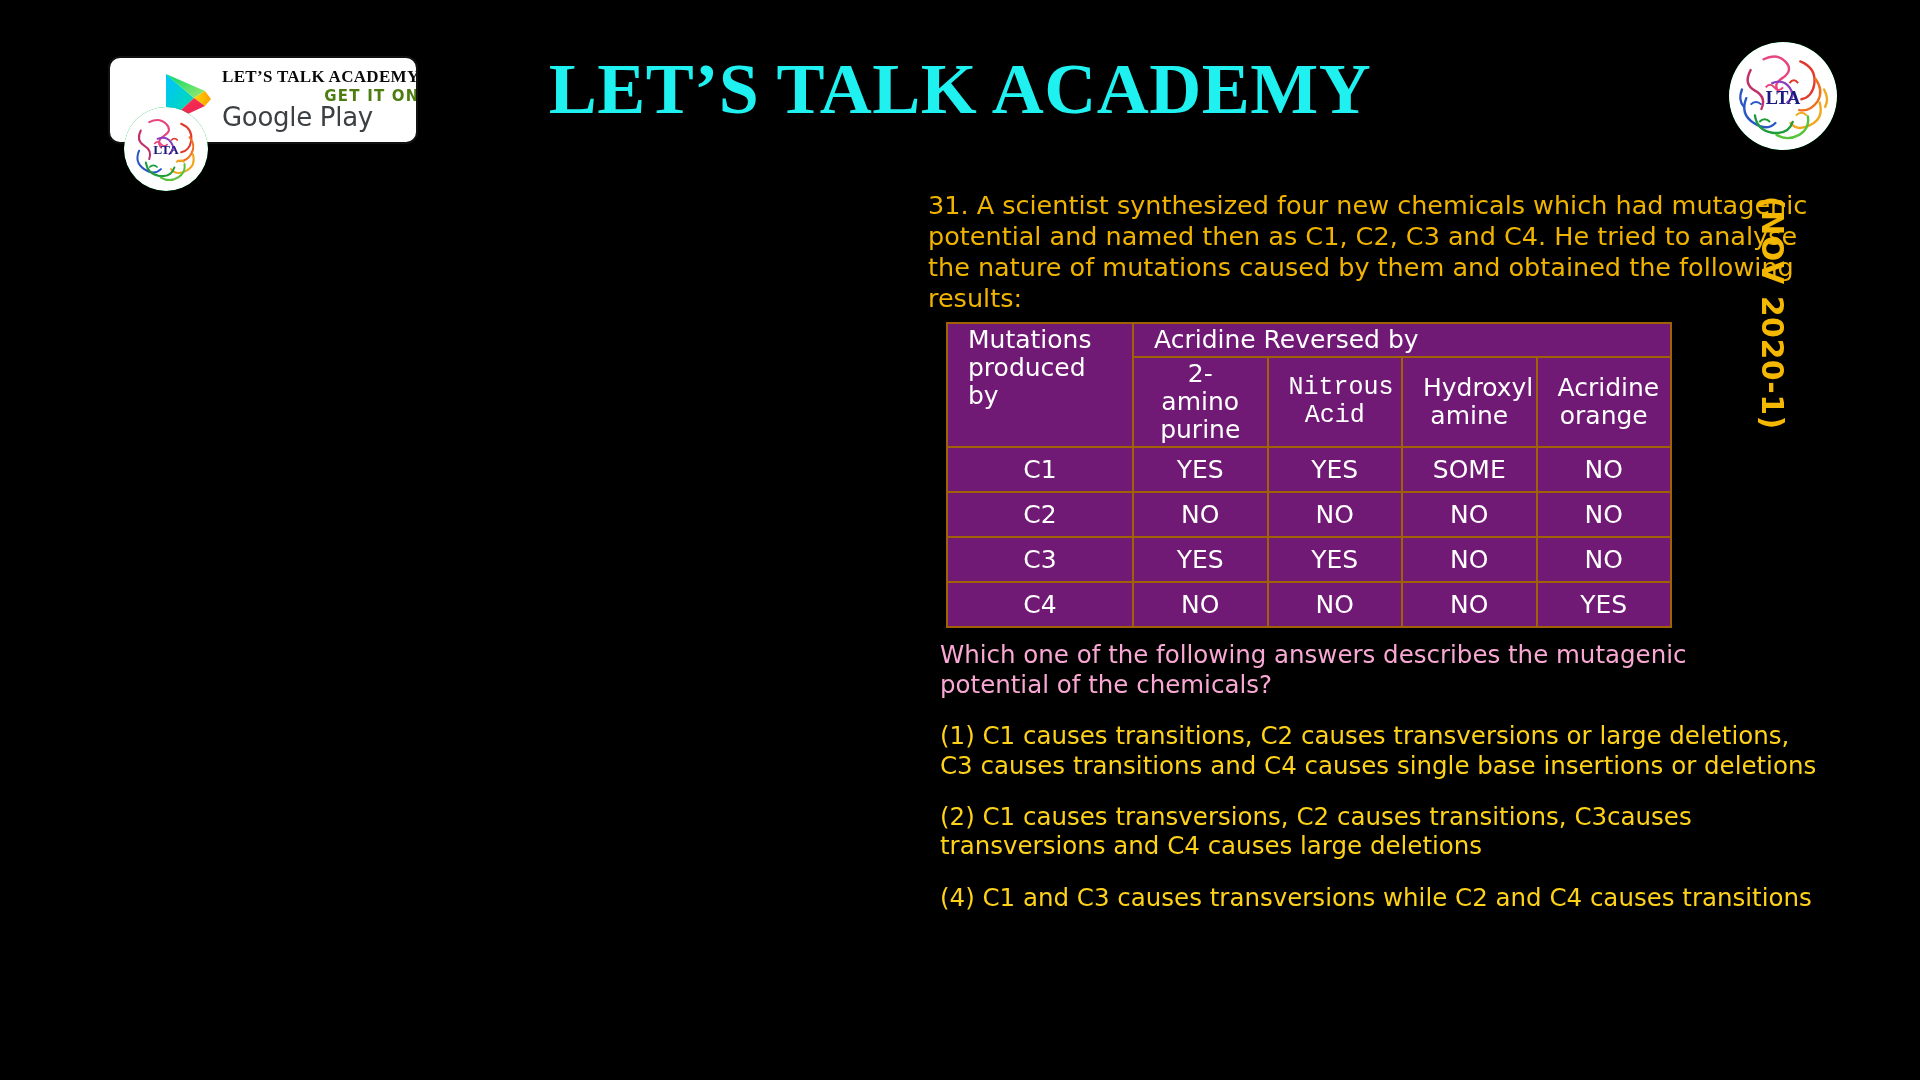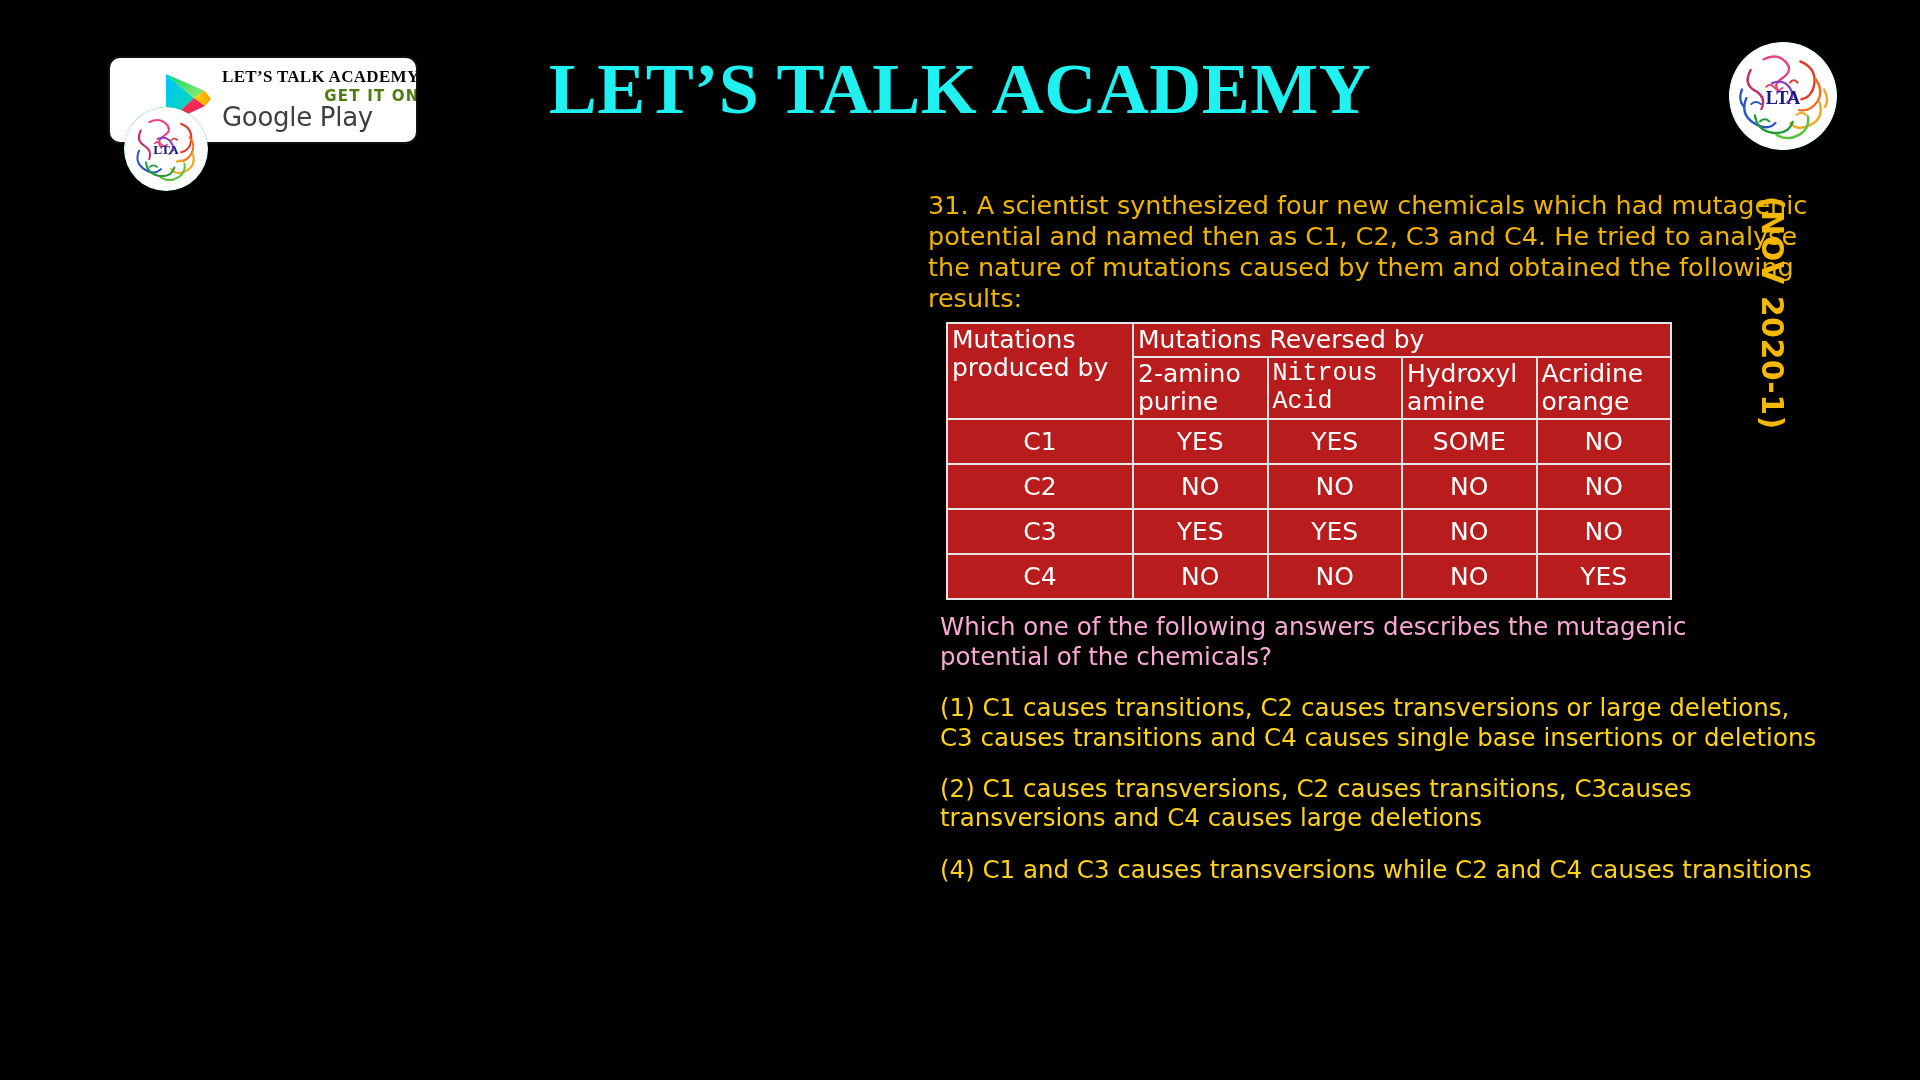--- a/index.html
+++ b/index.html
@@ -150,31 +150,31 @@
   
   #results-table {
     border-collapse: collapse;
     width: 726px;
     margin: 0 0 0 18px;
     color: #ffffff;
     font-family: "DejaVu Sans", "Liberation Sans", sans-serif;
     table-layout: fixed;
   }
   #results-table td, #results-table th {
-    border: 2px solid #e5e5e5;
+    border: 2px solid #a16207;
     color: #ffffff;
     font-weight: normal;
     font-size: 25px;
     line-height: 1.12;
-    padding: 2px 4px;
-    background: #b91c1c;
+    padding: 2px 20px;
+    background: #701a75;
   }
   .col-head-left   { width: 186px; text-align: left;   vertical-align: top; padding-left: 7px; }
   .col-head-span   { text-align: left; vertical-align: top; padding-left: 7px; }
-  .reagent-head    { vertical-align: middle; height: 62px; }
+  .reagent-head    { text-align: center; vertical-align: middle; height: 62px; }
   .rowlabel        { text-align: center; vertical-align: middle; height: 45px; }
   .cellval         { text-align: center; vertical-align: middle; height: 45px; }
   .w-amino { width: 135px; }
   .w-nitro { width: 122px; font-family: Liberation Mono, monospace; }
   .w-hydro { width: 140px; }
   .w-acrid { width: 143px; }
 
   
   #question-tail {
     margin: 12px 0 0 12px;
@@ -292,21 +292,21 @@
 <div id="session-label">(NOV 2020-1)</div>
 
 <div id="content">
 
   <p id="question-stem">31. A scientist synthesized four new chemicals which had mutagenic potential and named then as C1, C2, C3 and C4. He tried to analyse the nature of mutations caused by them and obtained the following results:</p>
 
   <table id="results-table">
     <tbody>
       <tr>
         <td class="col-head-left" rowspan="2">Mutations produced by</td>
-        <td class="col-head-span" colspan="4">Mutations Reversed by</td>
+        <td class="col-head-span" colspan="4">Acridine Reversed by</td>
       </tr>
       <tr>
         <td class="reagent-head w-amino">2-amino purine</td>
         <td class="reagent-head w-nitro">Nitrous Acid</td>
         <td class="reagent-head w-hydro">Hydroxyl amine</td>
         <td class="reagent-head w-acrid">Acridine orange</td>
       </tr>
 
       <tr>
         <td class="rowlabel">C1</td>

